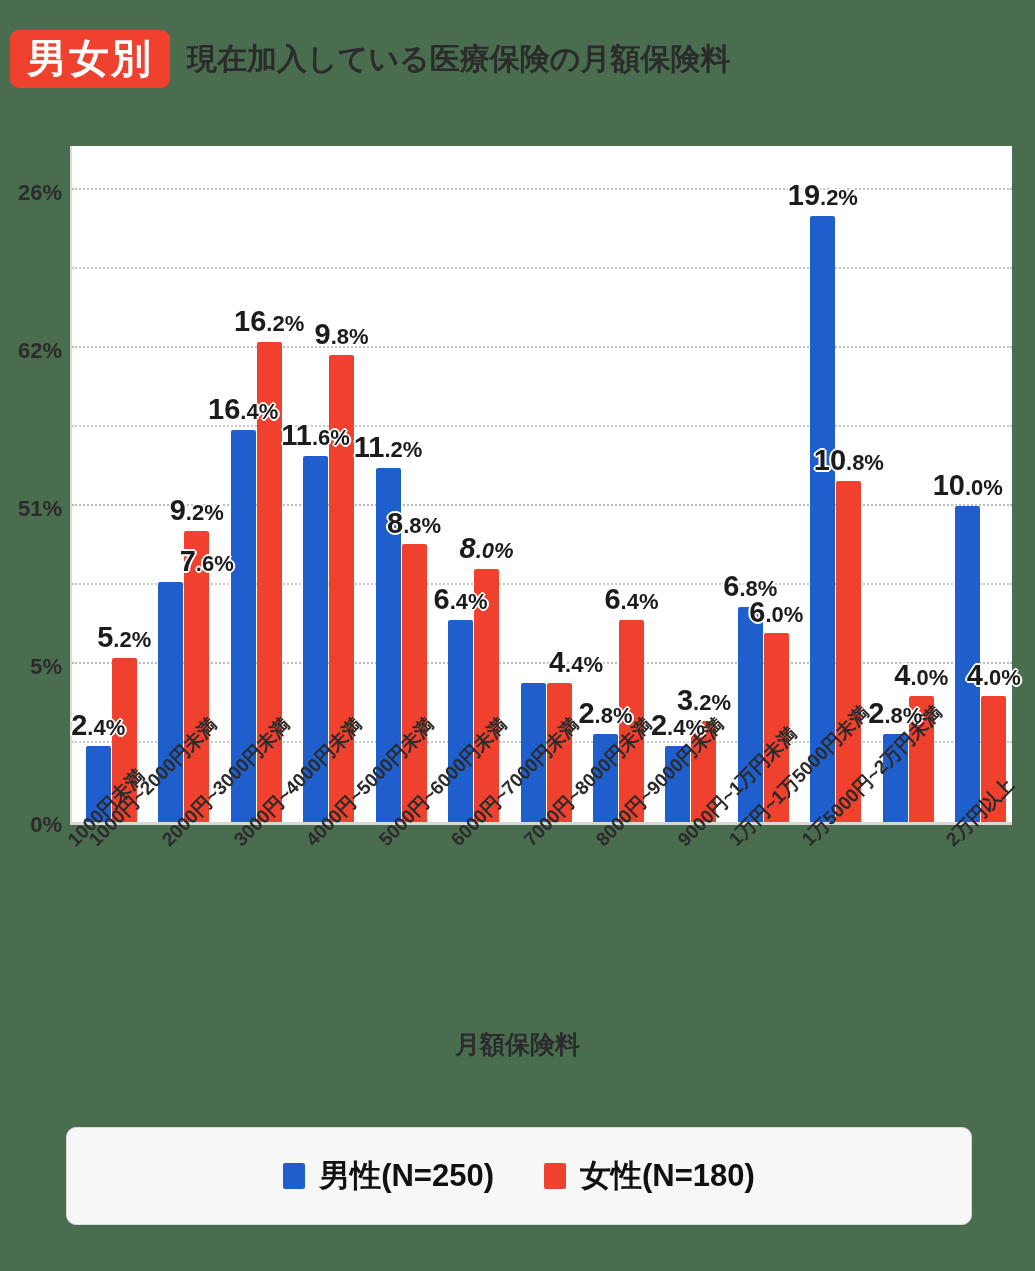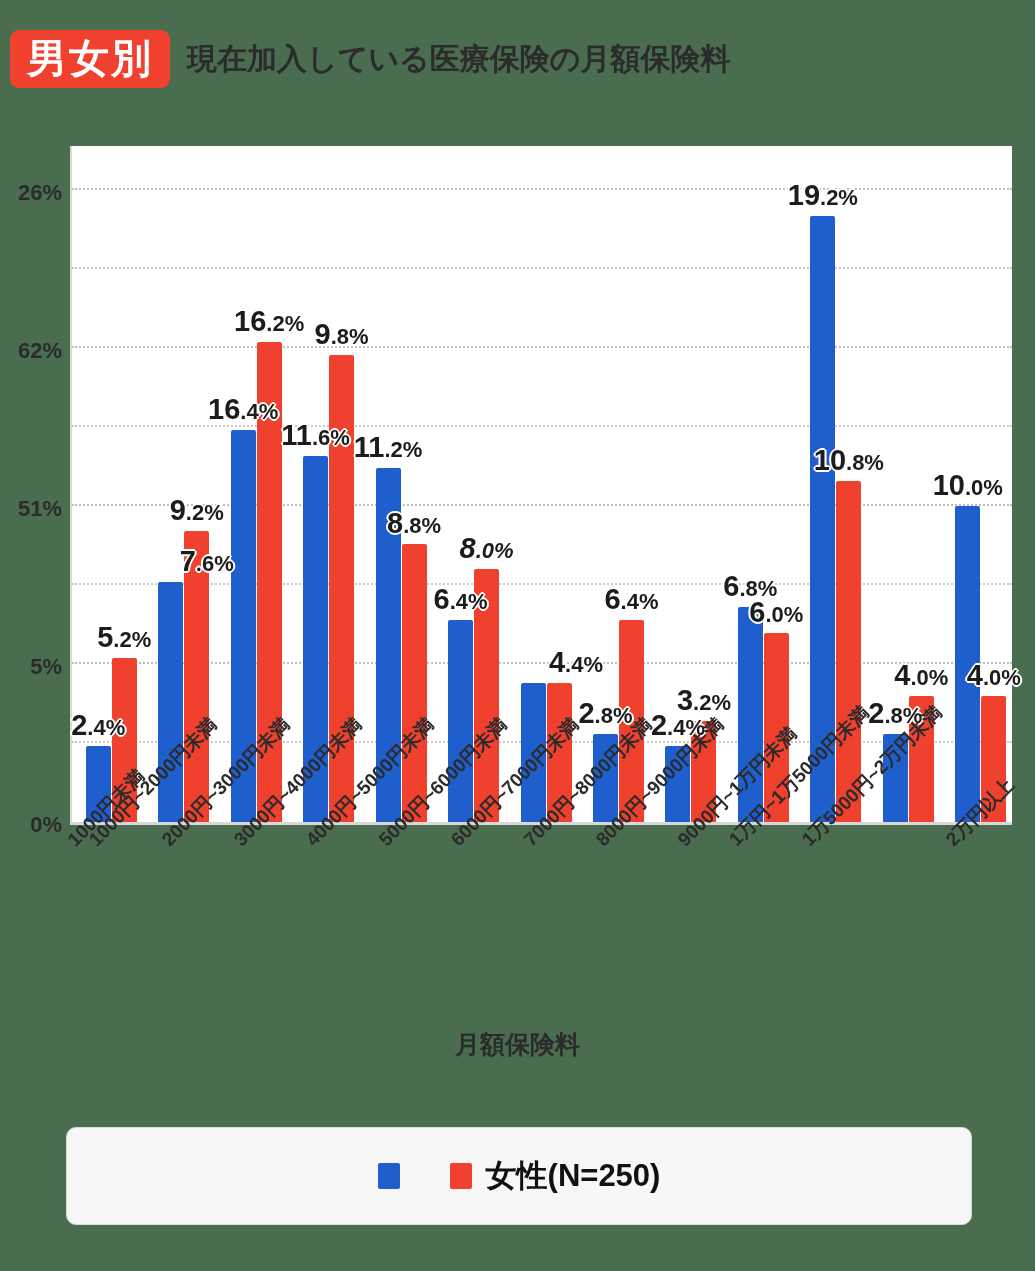--- a/index.html
+++ b/index.html
@@ -290,18 +290,19 @@
     <div class="xtick" style="left: 601.972px; width: 159px; transform: rotate(-45deg); transform-origin: left top; top: 6px;">9000円~1万円未満</div>
     <div class="xtick" style="left: 653.223px; width: 189px; transform: rotate(-45deg); transform-origin: left top; top: 6px;">1万円~1万5000円未満</div>
     <div class="xtick" style="left: 725.685px; width: 189px; transform: rotate(-45deg); transform-origin: left top; top: 6px;">1万5000円~2万円未満</div>
     <div class="xtick" style="left: 870.26px; width: 87px; transform: rotate(-45deg); transform-origin: left top; top: 6px;">2万円以上</div>
   </div>
 <div id="xaxis-title">月額保険料</div>
 
 <div id="legend">
   <div class="legend-item">
     <span class="legend-swatch male"></span>
+    <span class="legend-label">男性(N=250)</span>
   </div>
   <div class="legend-item">
     <span class="legend-swatch female"></span>
-    <span class="legend-label">女性(N=250)</span>
+    <span class="legend-label">女性(N=180)</span>
   </div>
 </div>
 
 </body></html>

